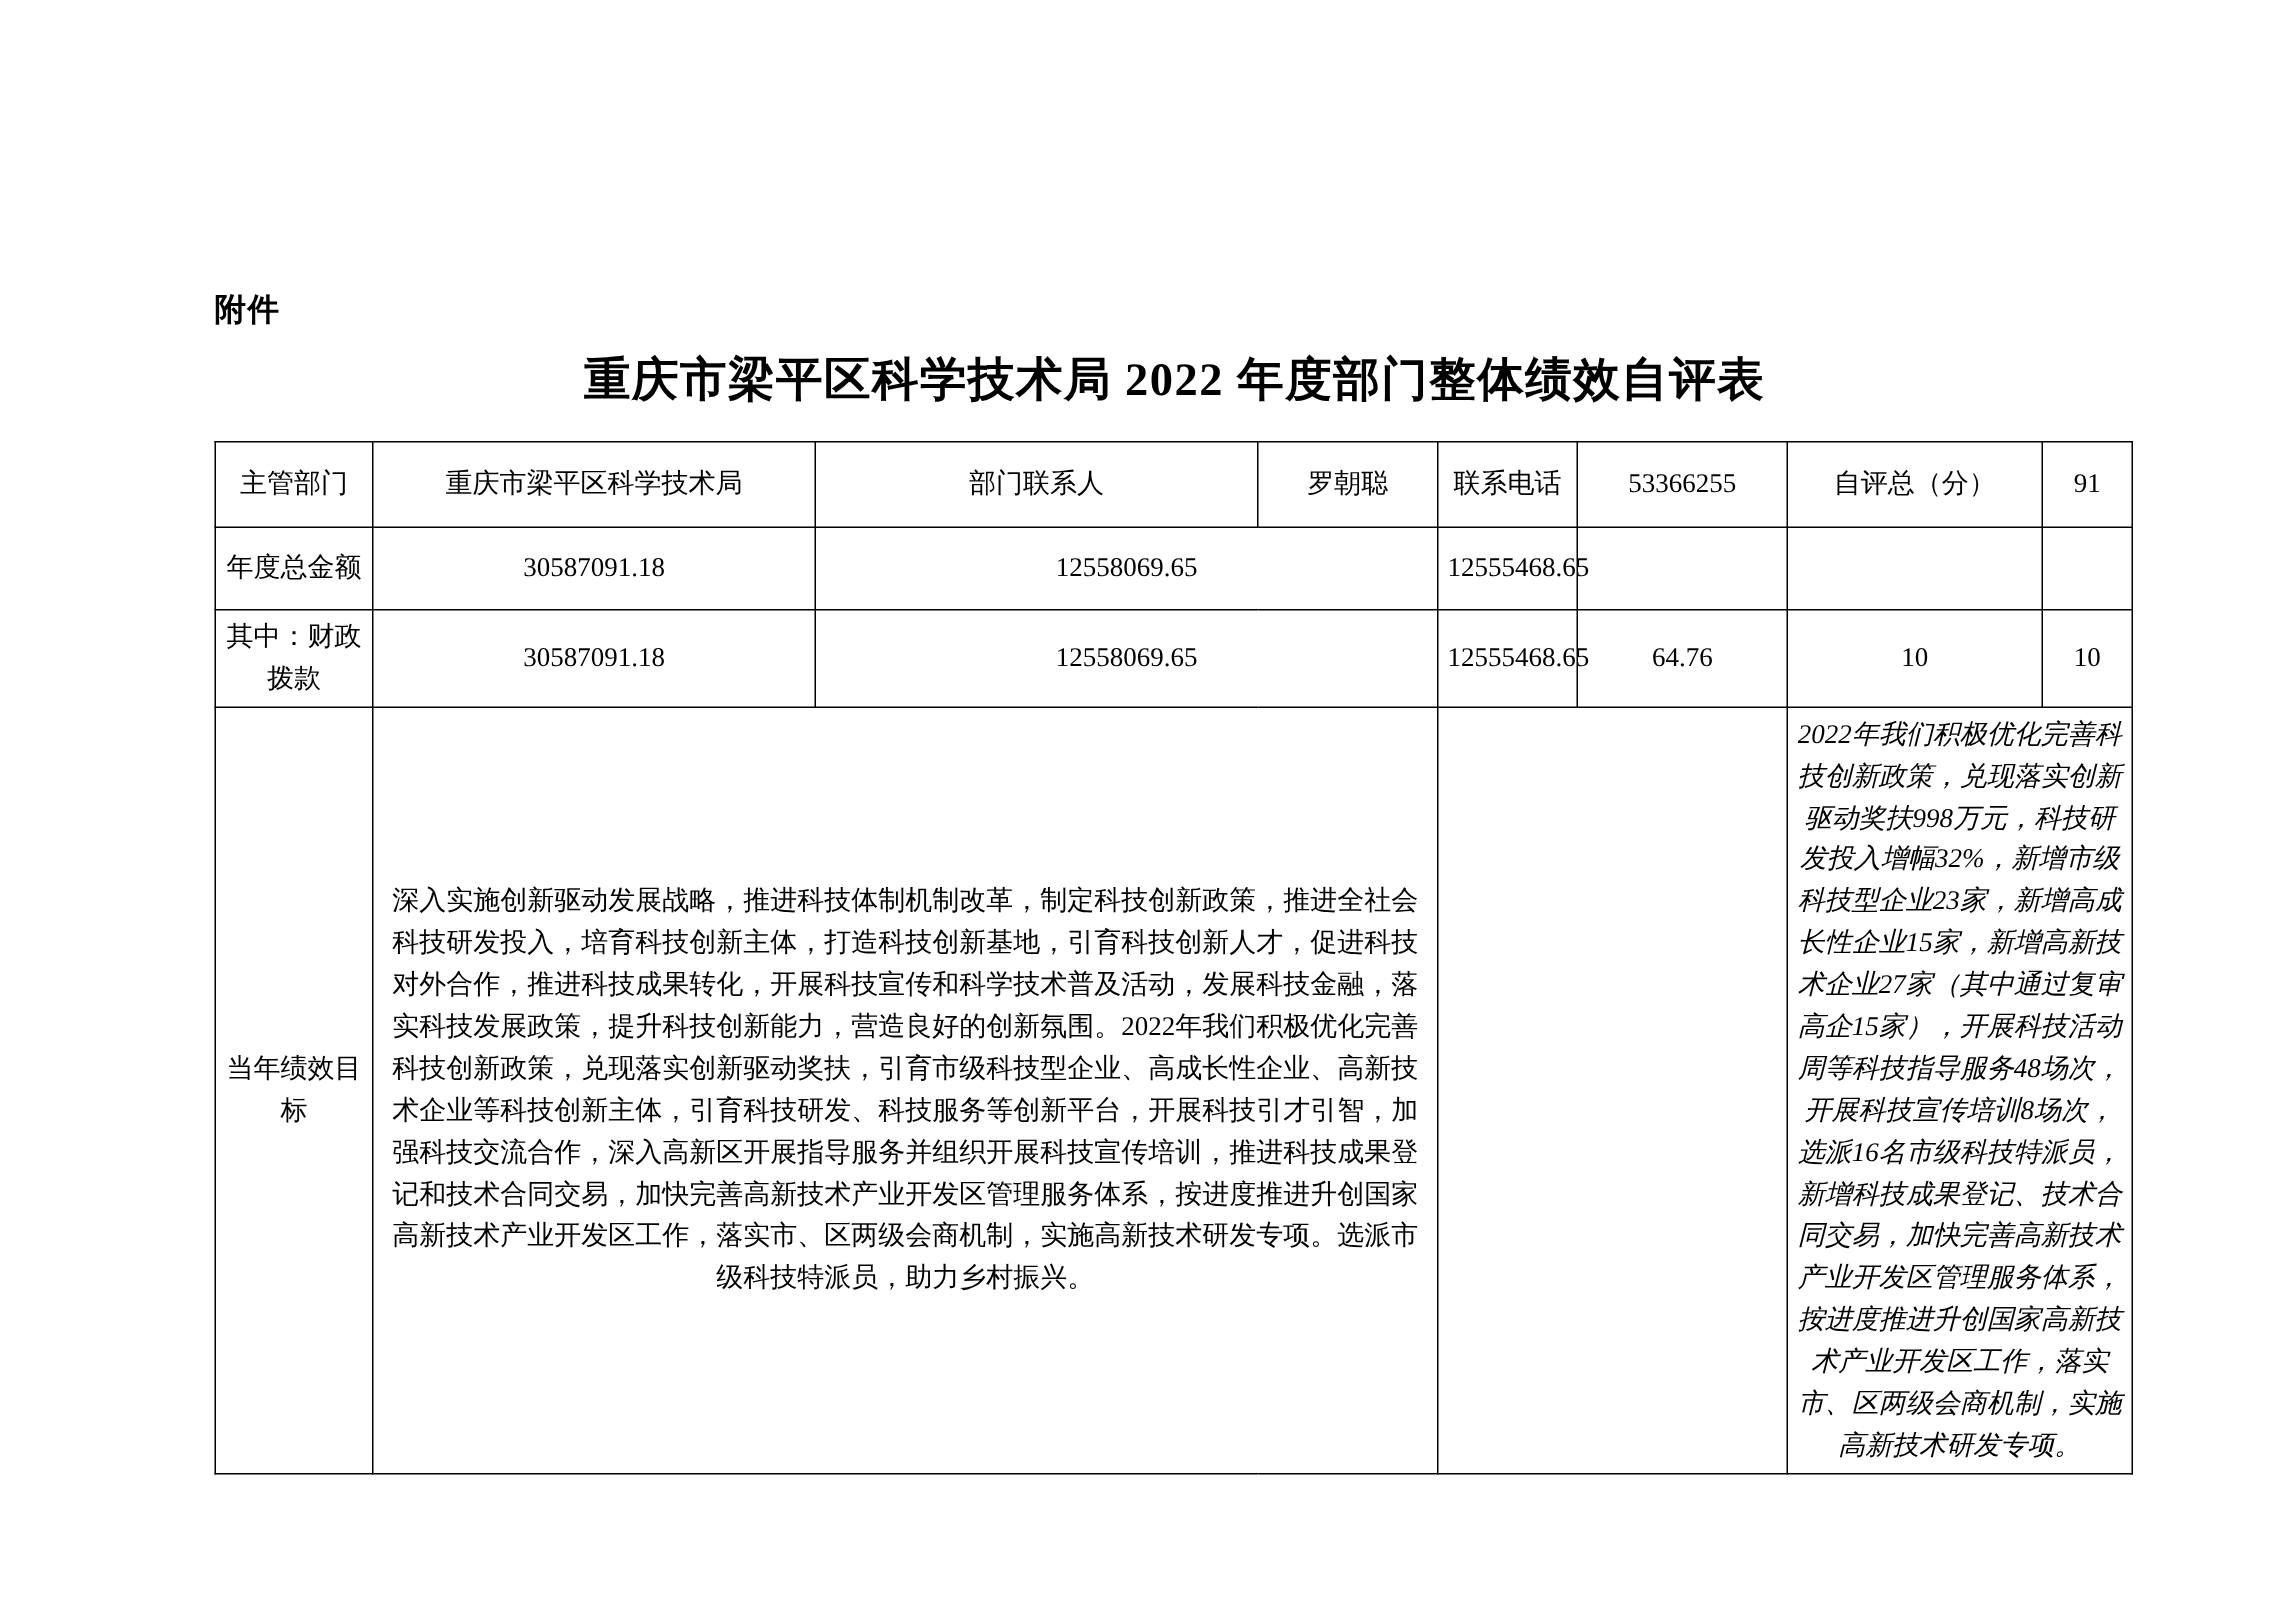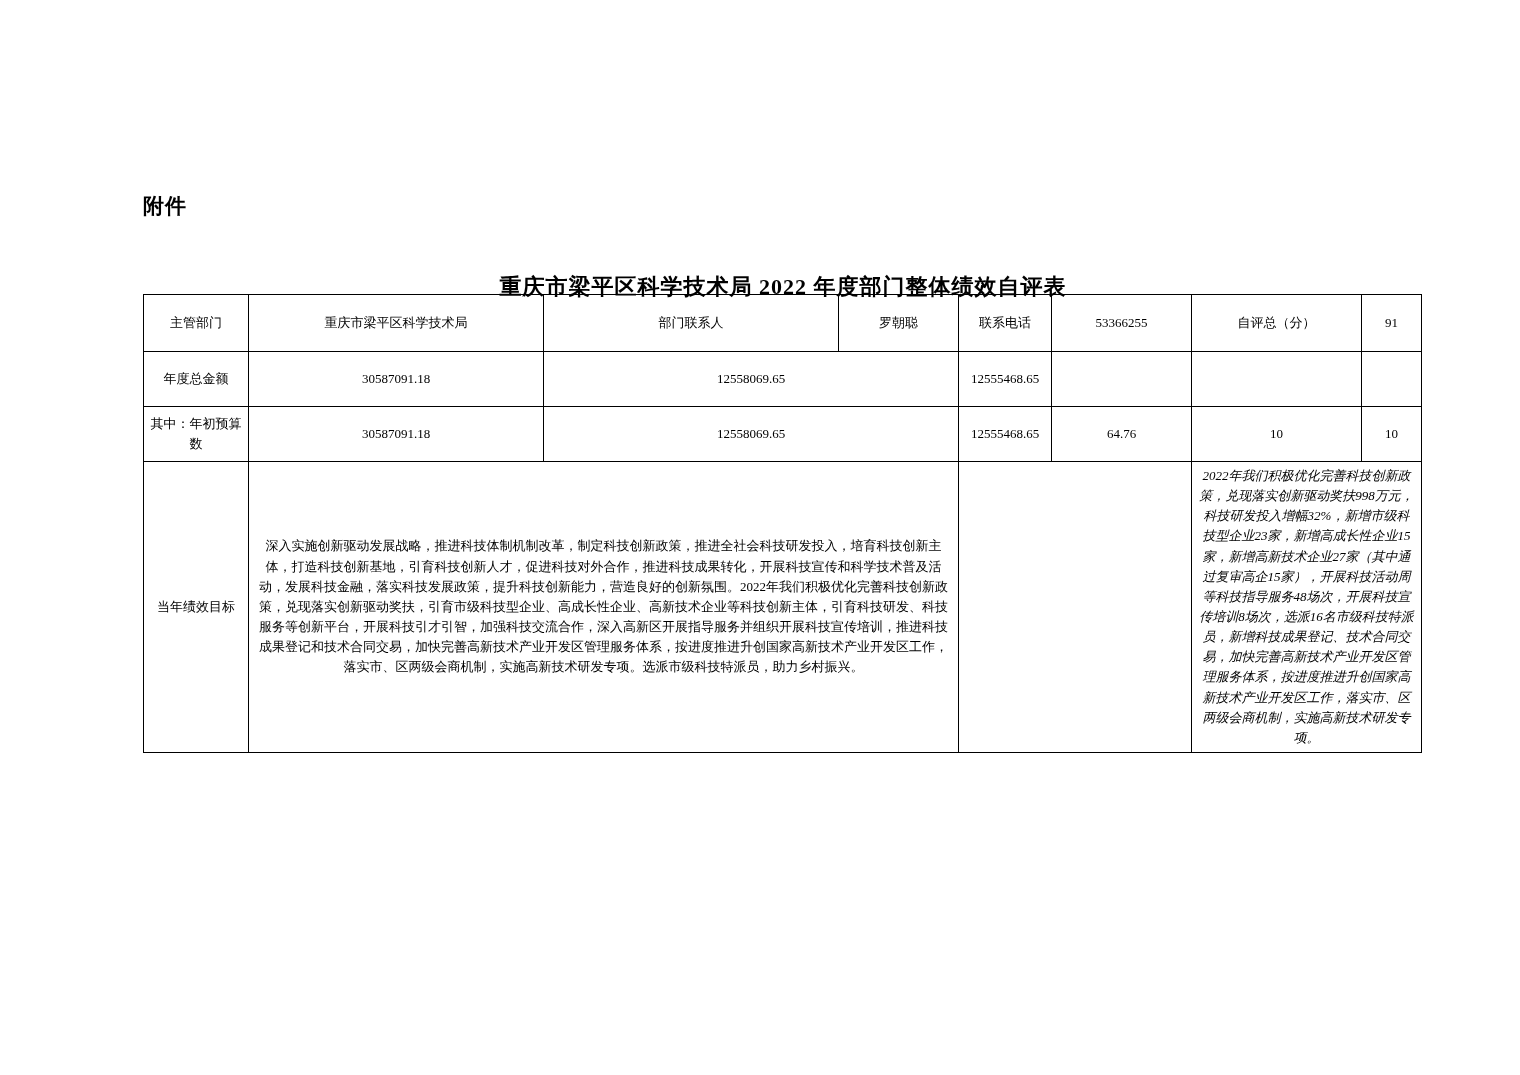--- a/index.html
+++ b/index.html
@@ -29,36 +29,35 @@
     font-size: 21px;
     font-weight: bold;
     letter-spacing: 1px;
   }
   .doc-title {
     position: absolute;
     left: 143px;
     top: 232px;
     width: 1280px;
     text-align: center;
-    font-size: 22px;
+    font-size: 31px;
     font-weight: bold;
     letter-spacing: 1px;
-    margin-top: 40px;
   }
   table.main {
     position: absolute;
     left: 143px;
     top: 294px;
     width: 1278px;
     border-collapse: collapse;
     table-layout: fixed;
   }
   table.main td {
     border: 1px solid #000000;
-    font-size: 13px;
+    font-size: 18px;
     padding: 4px 6px;
     vertical-align: middle;
     text-align: center;
     line-height: 1.55;
   }
   .r1 td { height: 48px; }
   .r2 td { height: 46px; }
   .r3 td, .r4 td { height: 46px; }
   .r5 td { height: 42px; }
   .cell-left {
@@ -138,21 +137,21 @@
       <td class="rowlabel">年度总金额</td>
       <td class="num">30587091.18</td>
       <td colspan="2" class="num">12558069.65</td>
       <td class="num">12555468.65</td>
       <td class="num"></td>
       <td class="num"></td>
       <td class="num"></td>
     </tr>
 
     <tr class="r4">
-      <td class="rowlabel two-line">其中：年初预算数</td>
+      <td class="rowlabel two-line">其中：财政拨款</td>
       <td class="num">30587091.18</td>
       <td colspan="2" class="num">12558069.65</td>
       <td class="num">12555468.65</td>
       <td class="num">64.76</td>
       <td class="num">10</td>
       <td class="num">10</td>
     </tr>
 
 
     <tr>

